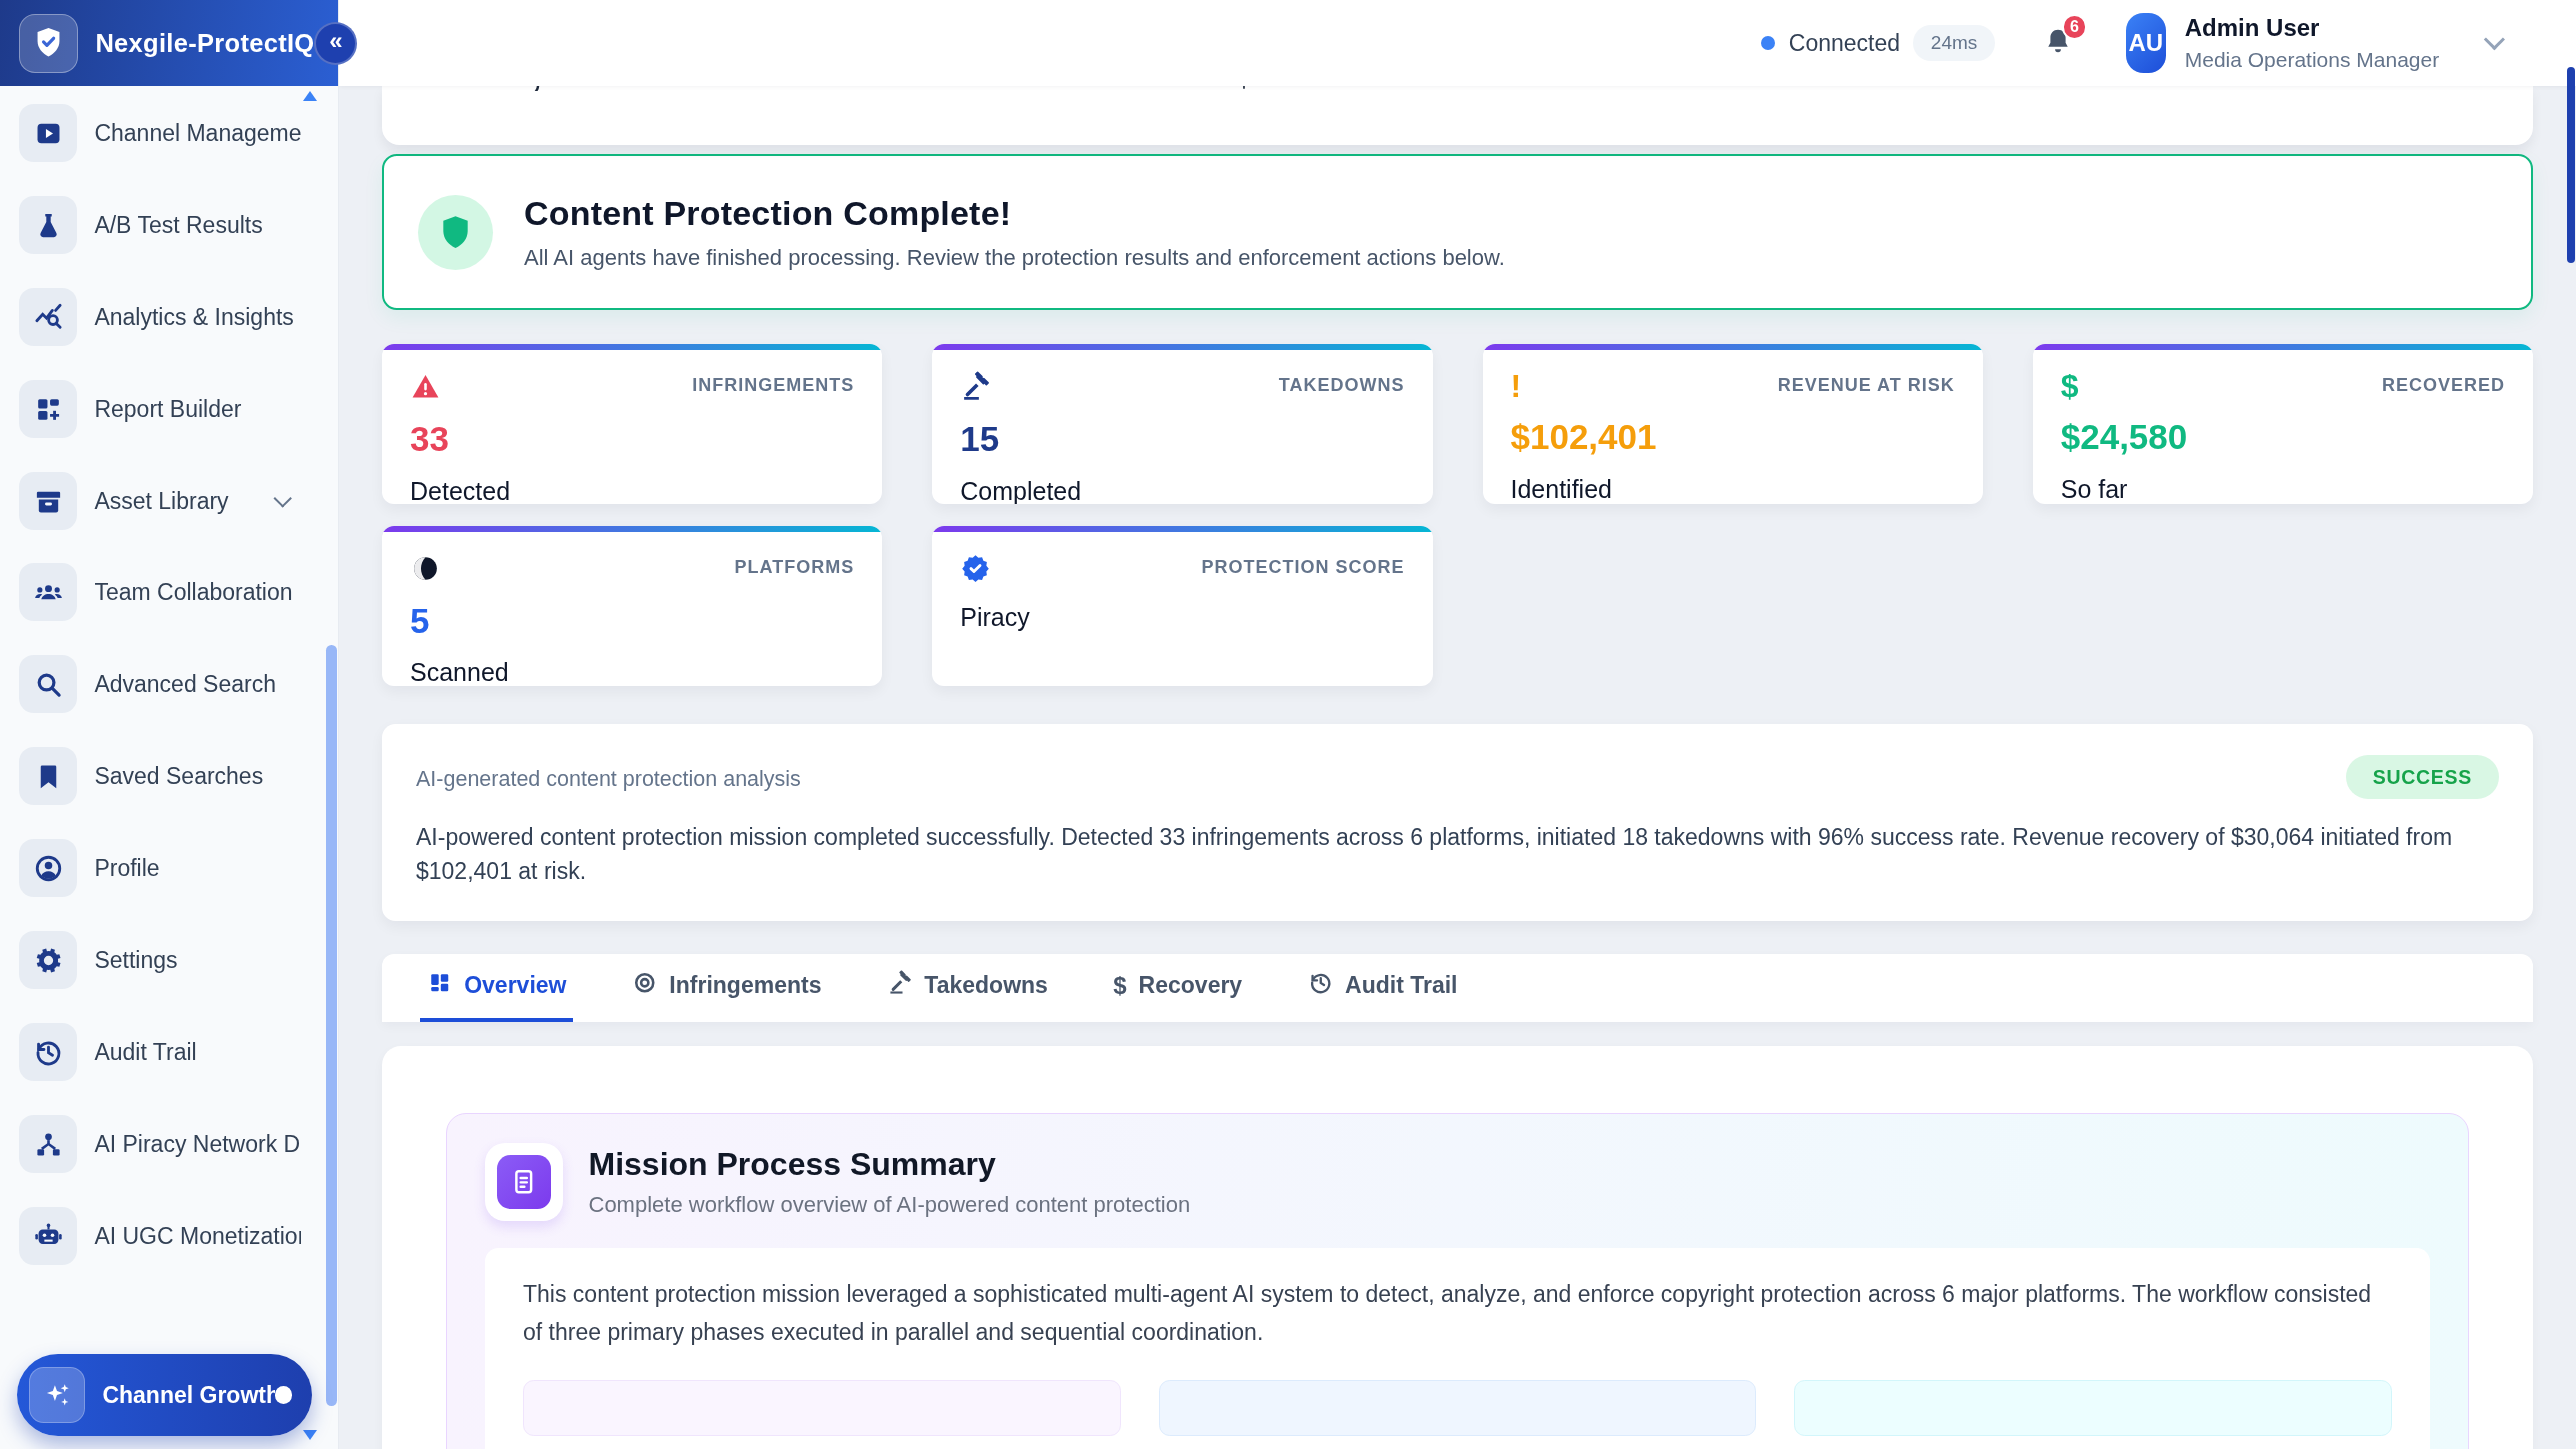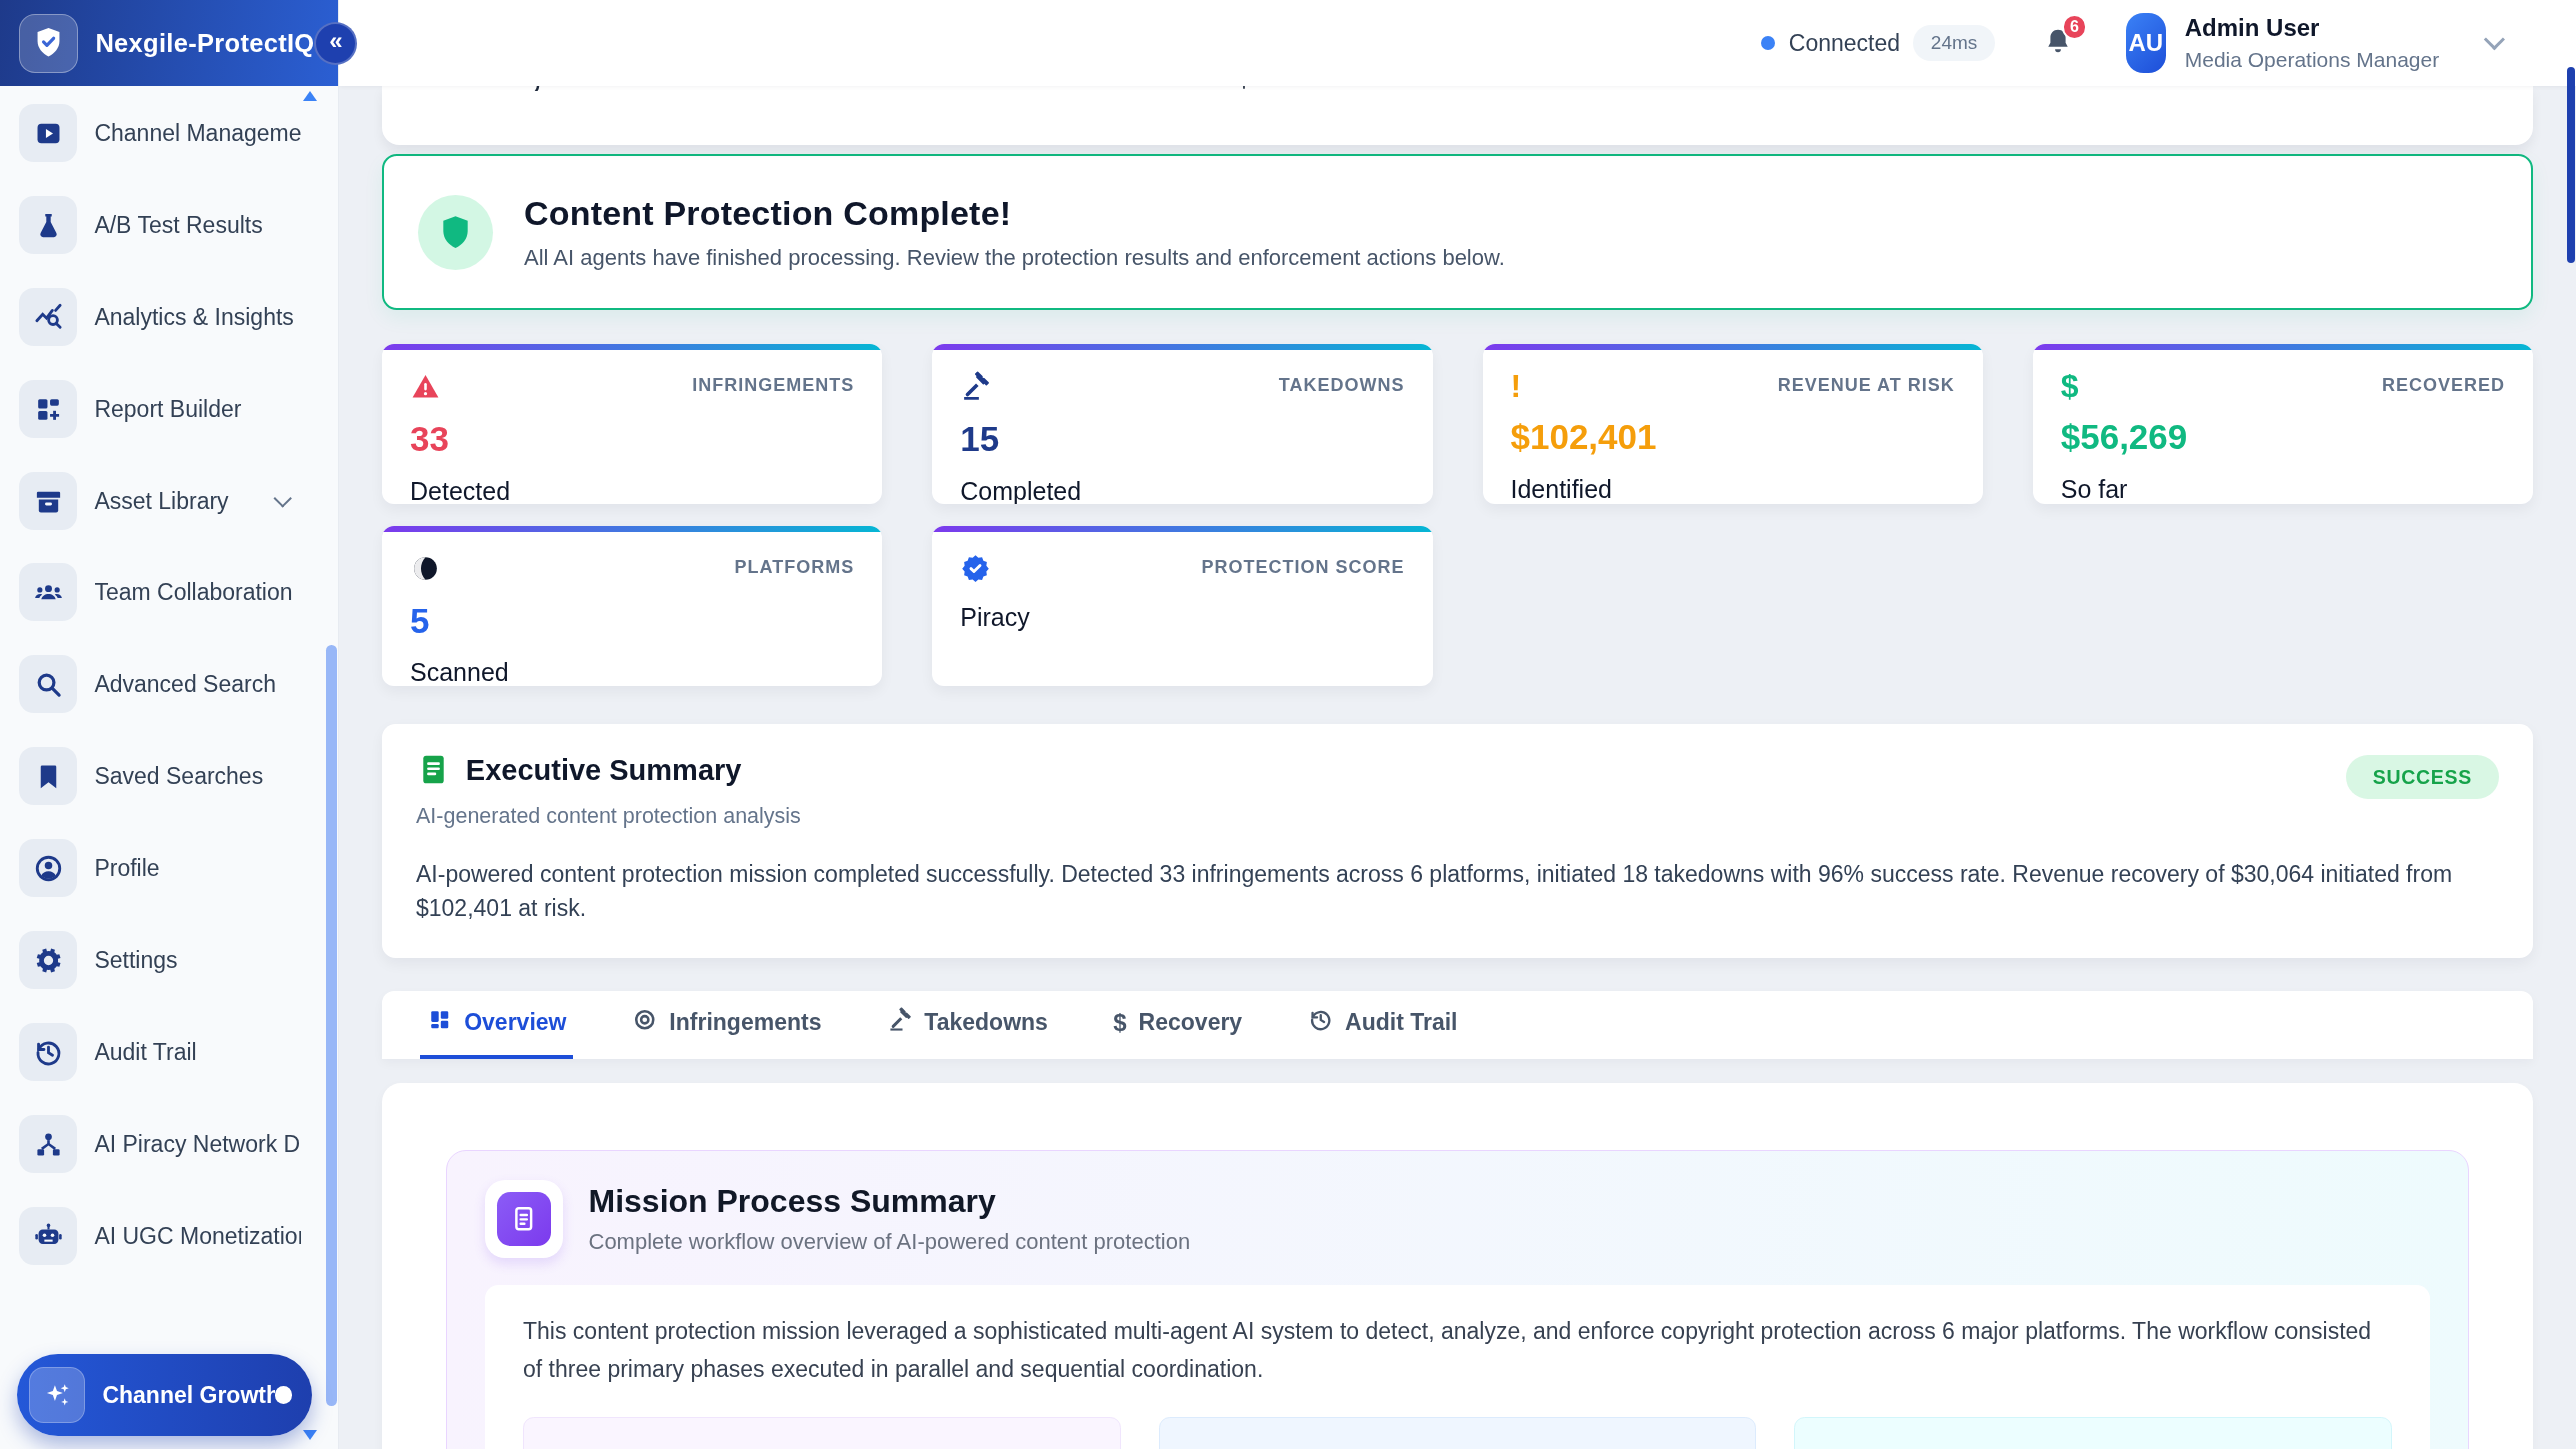--- a/index.html
+++ b/index.html
@@ -356,21 +356,21 @@
         </div>
         <div class="stat-value" style="color: rgb(245, 158, 11);">$102,401</div>
         <div class="stat-sub">Identified</div>
       </div>
 
       <div class="stat-card">
         <div class="stat-head">
           <div class="stat-ico stat-ico-txt" style="color: rgb(16, 185, 129);">$</div>
           <div class="stat-label">RECOVERED</div>
         </div>
-        <div class="stat-value" style="color: rgb(16, 185, 129);">$56,269</div>
+        <div class="stat-value" style="color: rgb(16, 185, 129);">$24,580</div>
         <div class="stat-sub">So far</div>
       </div>
 
       <div class="stat-card">
         <div class="stat-head">
           <div class="stat-ico"><svg viewBox="0 0 24 24">
                 <circle cx="12" cy="12" r="8.8" fill="#0f172a"></circle>
                 <path d="M12 3.2a8.8 8.8 0 000 17.6c-2.3-2.5-3.5-5.5-3.5-8.8s1.2-6.3 3.5-8.8z" fill="#fff" opacity=".92"></path>
               </svg></div>
           <div class="stat-label">PLATFORMS</div>
@@ -385,27 +385,20 @@
                 <path d="M12 1.8l2.2 1.9 2.9-.4 1 2.7 2.7 1-.4 2.9 1.9 2.2-1.9 2.2.4 2.9-2.7 1-1 2.7-2.9-.4-2.2 1.9-2.2-1.9-2.9.4-1-2.7-2.7-1 .4-2.9-1.9-2.2 1.9-2.2-.4-2.9 2.7-1 1-2.7 2.9.4z" fill="#2563eb"></path>
                 <path d="M8.5 12.1l2.3 2.3 4.7-4.8" stroke="#fff" stroke-width="2.2" fill="none" stroke-linecap="round" stroke-linejoin="round"></path>
               </svg></div>
           <div class="stat-label">PROTECTION SCORE</div>
         </div>
         <div class="stat-sub">Piracy</div>
       </div>
     </section>
 
     <section class="exec">
-      <div class="exec-head">
-        <span><svg viewBox="0 0 24 24">
-              <rect x="5" y="2.5" width="14" height="19" rx="2" fill="#16a34a"></rect>
-              <path d="M8.5 8h7M8.5 11.5h7M8.5 15h4.5" stroke="#fff" stroke-width="1.8" stroke-linecap="round"></path>
-            </svg></span>
-        <div class="exec-title">Executive Summary</div>
-      </div>
       <div class="exec-badge">SUCCESS</div>
       <div class="exec-sub">AI-generated content protection analysis</div>
       <div class="exec-body">AI-powered content protection mission completed successfully. Detected 33 infringements across 6 platforms, initiated 18 takedowns with 96% success rate. Revenue recovery of $30,064 initiated from $102,401 at risk.</div>
     </section>
 
     <section class="tabs-card">
       <div class="tab active">
         <span><svg viewBox="0 0 24 24" fill="#1d4ed8">
               <rect x="4" y="4" width="7" height="10" rx="1.2"></rect>
               <rect x="13" y="4" width="7" height="7" rx="1.2"></rect>

